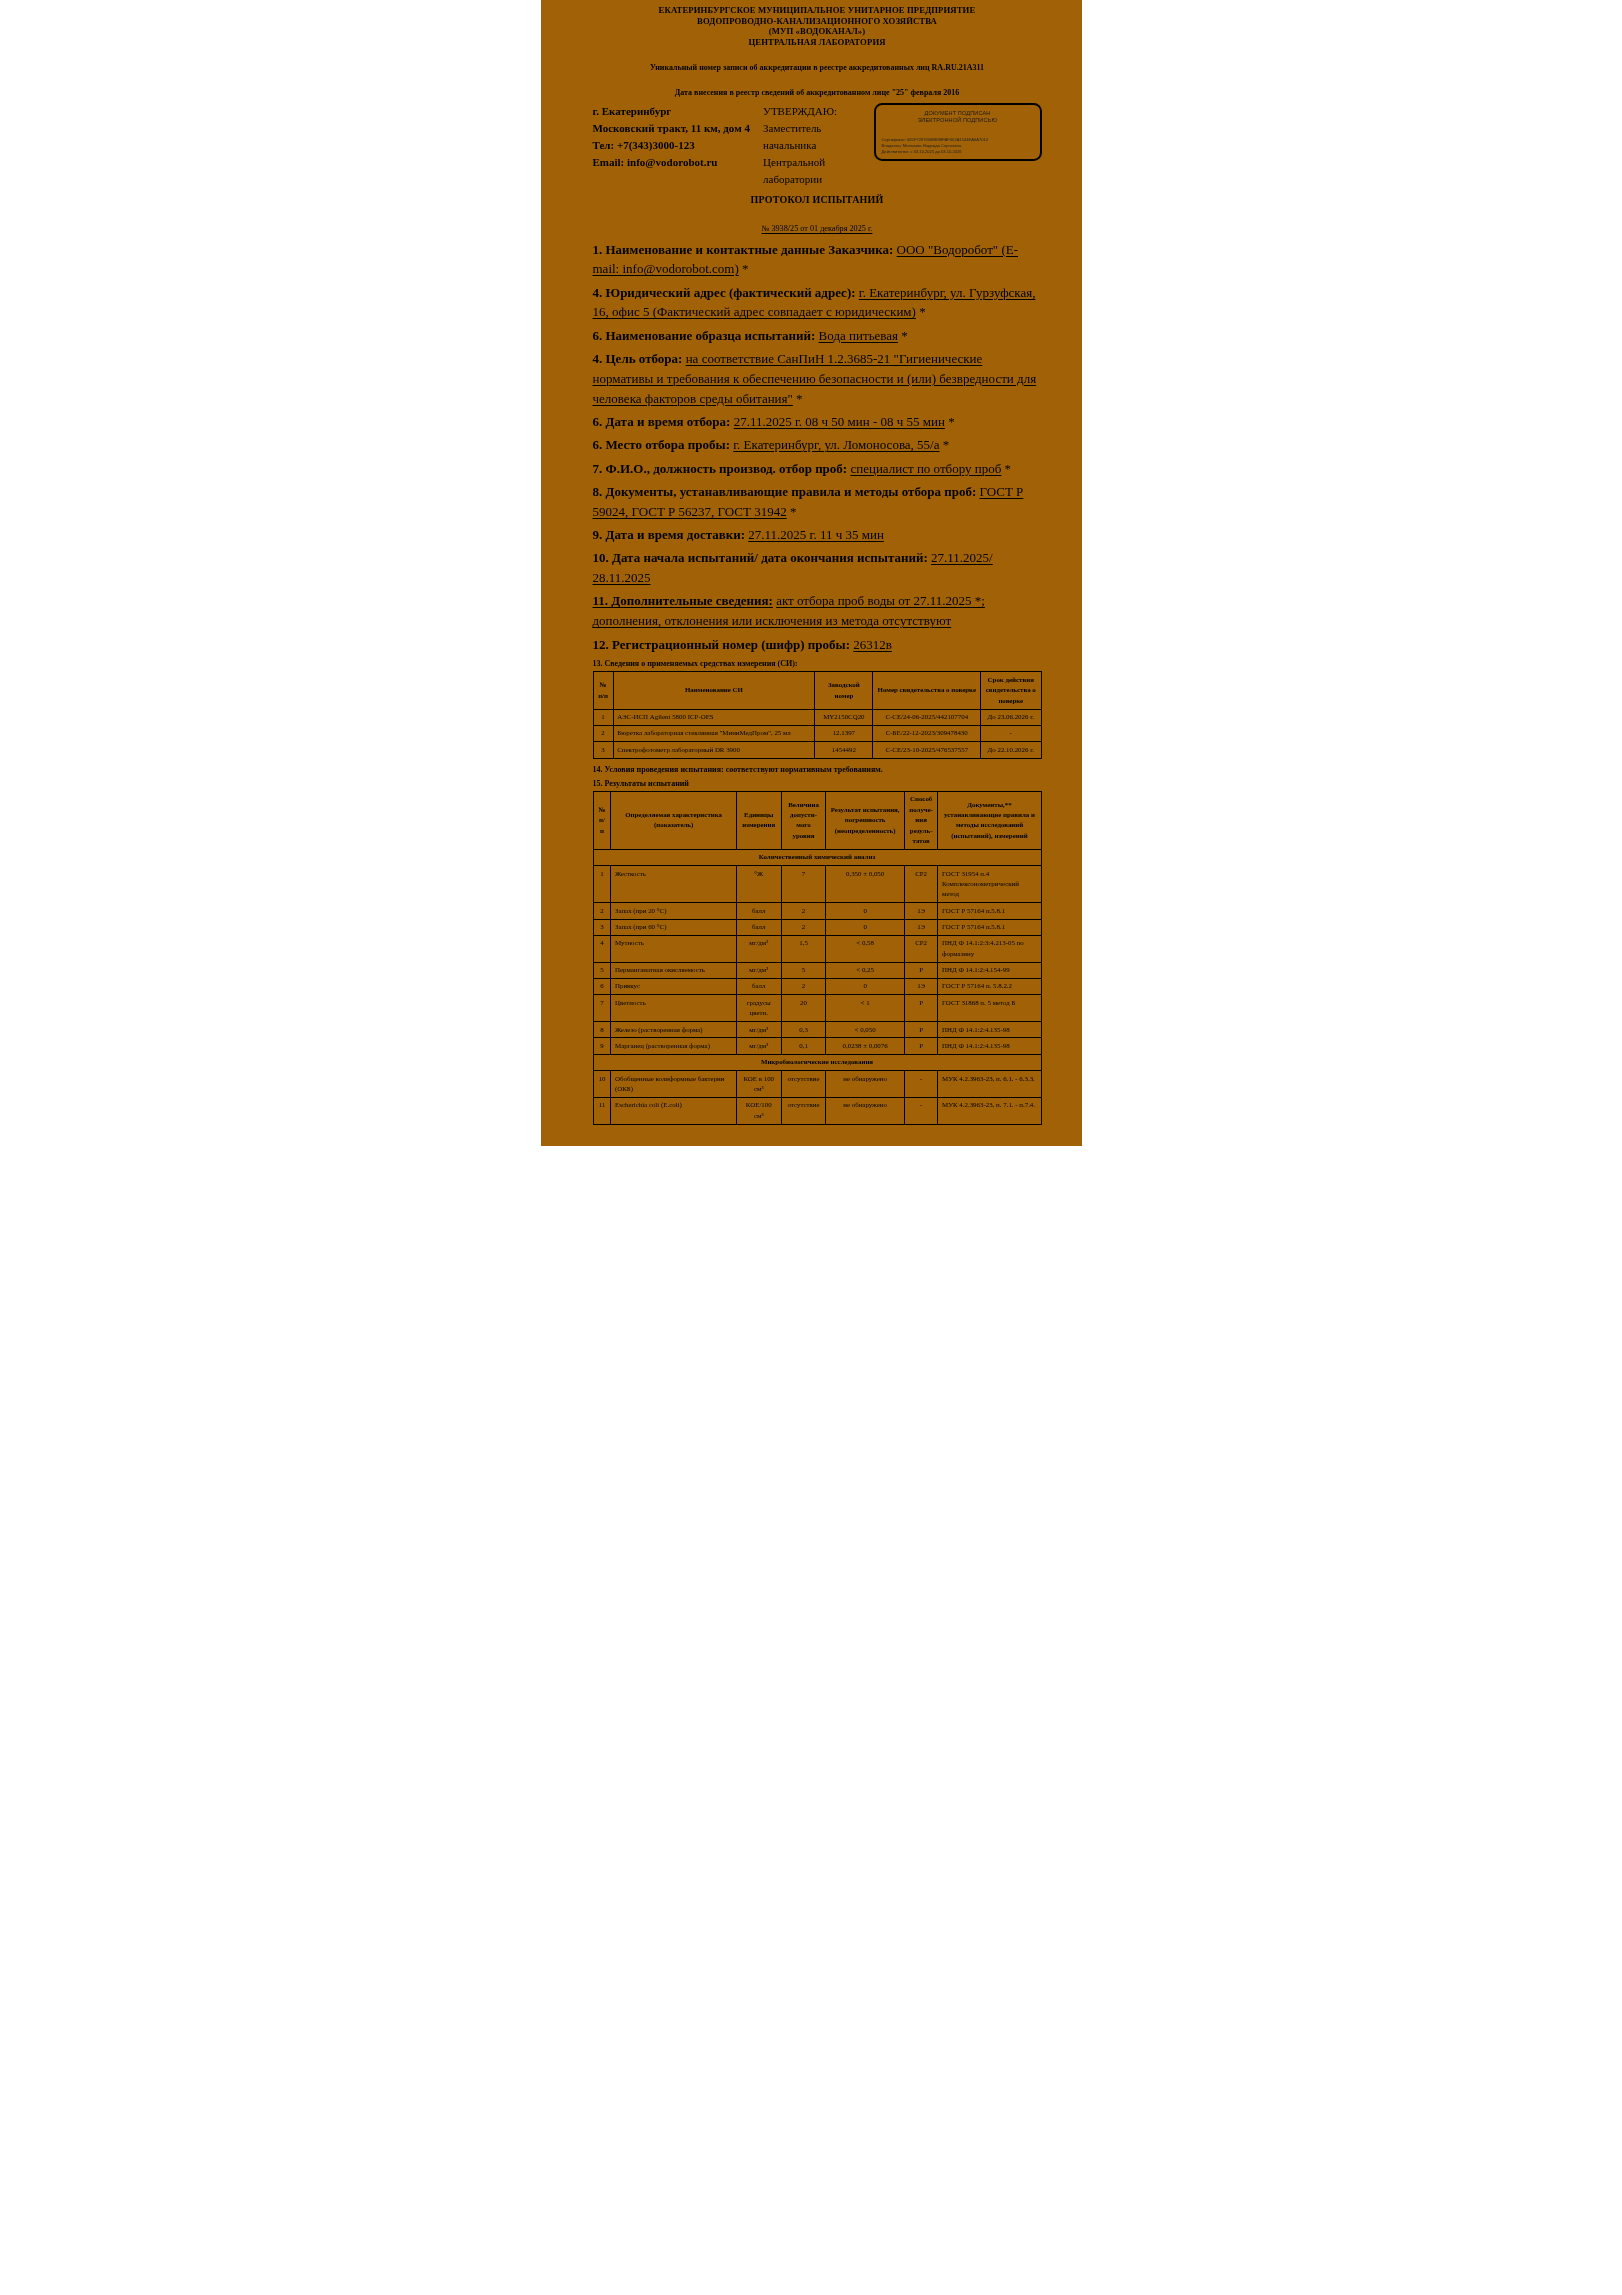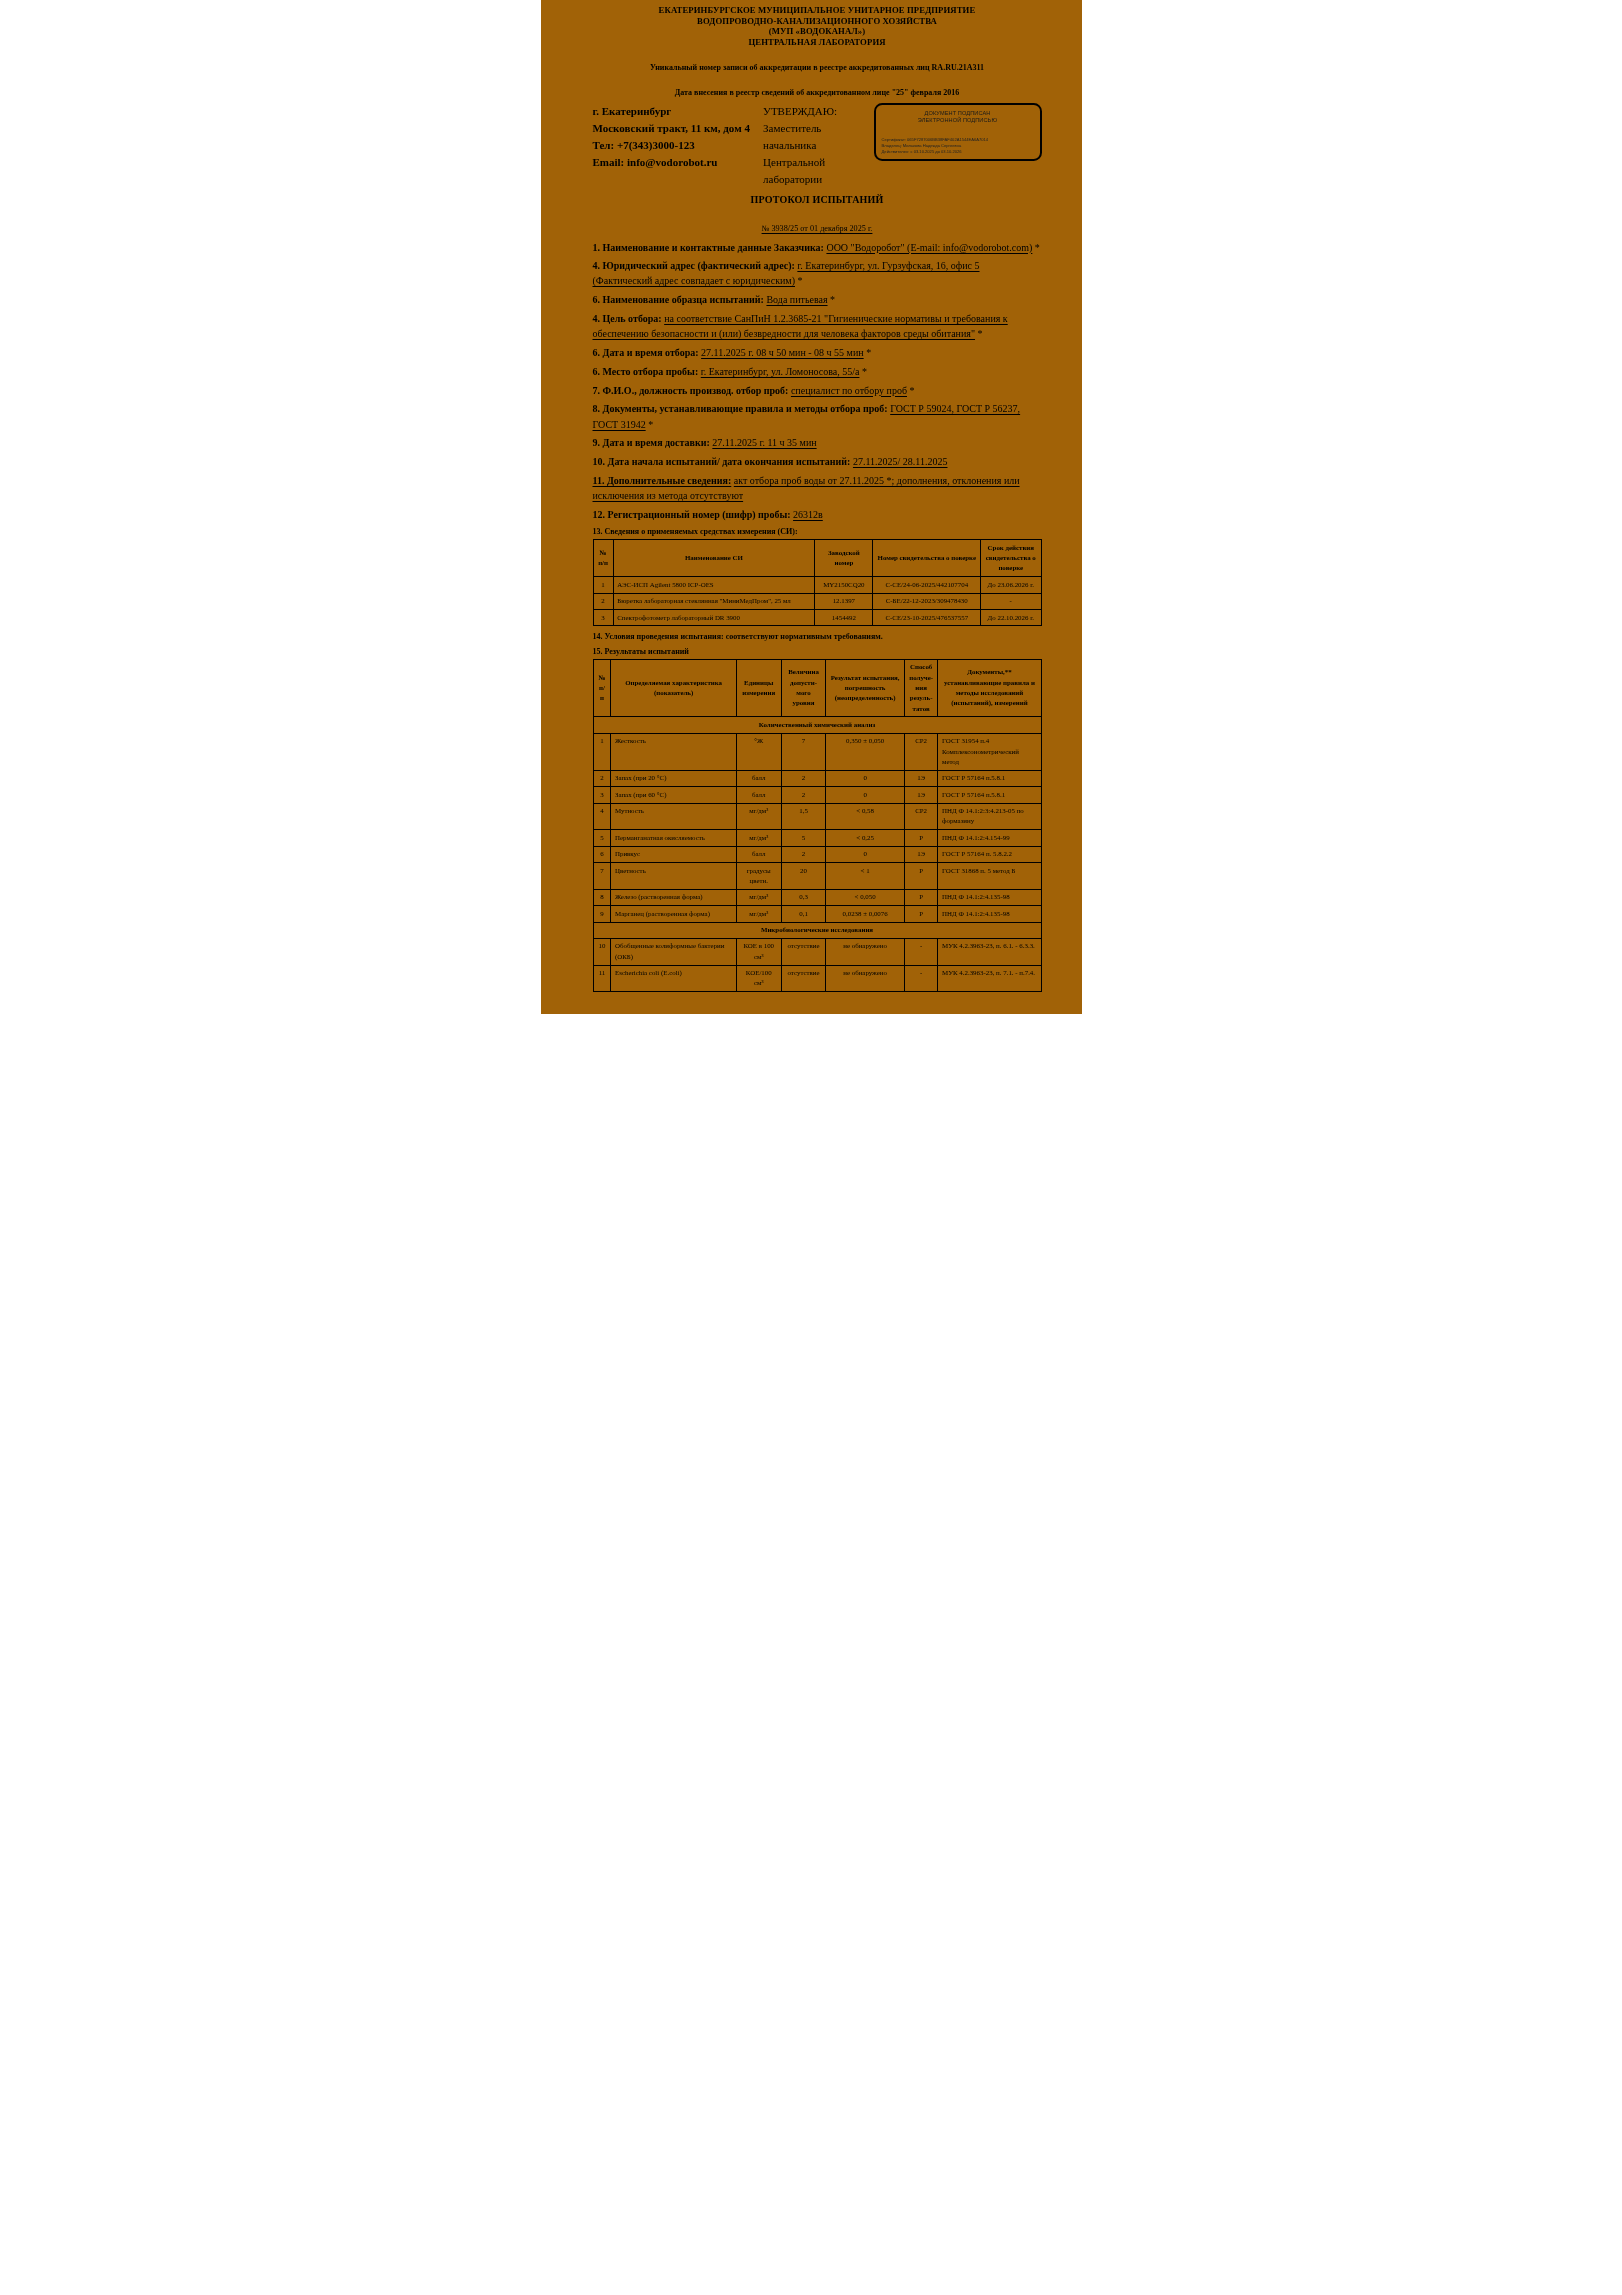--- a/index.html
+++ b/index.html
@@ -18,21 +18,21 @@
          padding:4.6px 6.1px 4.1px;box-sizing:border-box;display:flex;flex-direction:column;
          font-family:"Liberation Sans","DejaVu Sans",sans-serif;}
   .stamp-title{text-align:center;font-size:5.6px;line-height:1.3;color:#1a1a1a;letter-spacing:0.1px;}
   .stamp-details{margin-top:auto;font-size:4.1px;line-height:1.5;color:#222;}
   
   .protocol-head{text-align:center;margin-top:6.1px;}
   .protocol-title{font-weight:bold;font-size:10px;letter-spacing:0.2px;}
   .protocol-number{font-size:8.2px;margin-top:19px;}
   
   .items{margin-top:6.1px;}
-  .item{font-size:10px;line-height:1.52;margin:0 0 3.6px 0;}
+  .item{font-size:13px;line-height:1.52;margin:0 0 3.6px 0;}
   .item .lbl{font-weight:bold;}
   .u{text-decoration:underline;text-decoration-thickness:1px;text-underline-offset:2px;}
   .bold-line{font-size:8px;font-weight:bold;margin:5.1px 0 3.1px;}
   
   table{border-collapse:collapse;width:100%;margin:2px 0 6.1px;border:1.5px solid #000;}
   th,td{border:1px solid #000;padding:2.5px 3.6px;font-size:6.9px;line-height:1.5;}
   th{font-weight:bold;text-align:center;vertical-align:middle;}
   td{vertical-align:top;}
   thead th{border-bottom:1.5px solid #000;}
   .section-row td{font-weight:bold;text-align:center;border-top:1.5px solid #000;border-bottom:1.5px solid #000;}

